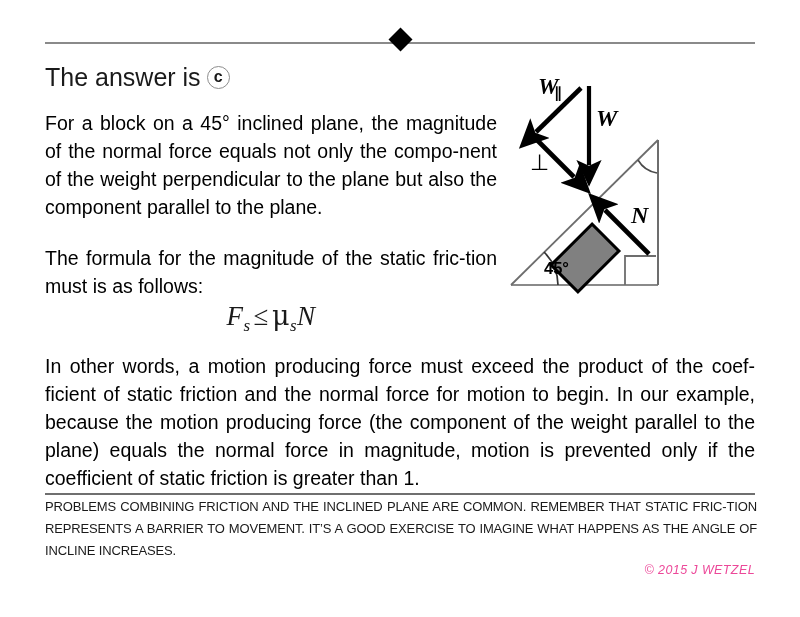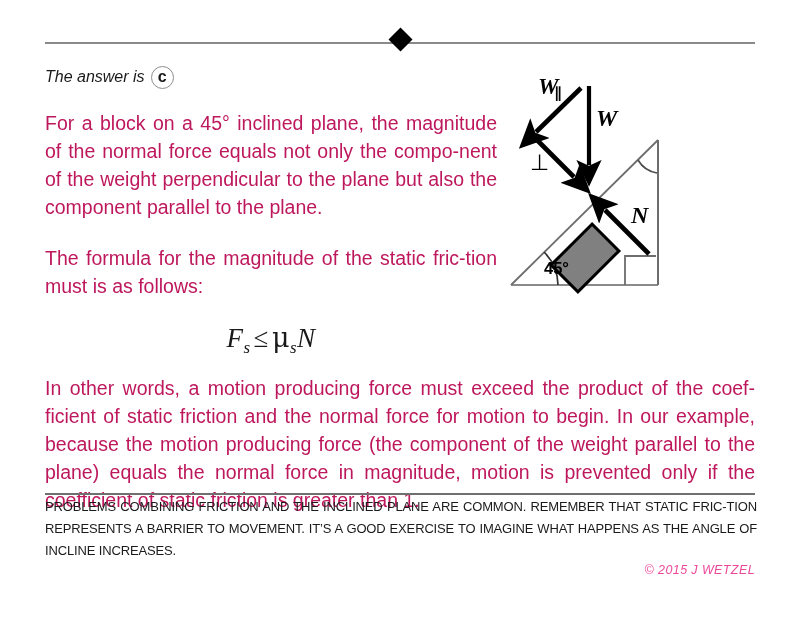--- a/index.html
+++ b/index.html
@@ -39,35 +39,34 @@
   #content {
     position: absolute;
     left: 45px;
     top: 62px;
     width: 710px;
   }
 
   .para {
     font-size: 19.5px;
     line-height: 28px;
-    color: #be185d;
+    color: #000000;
     margin: 0;
   }
 
   #answer-line {
     display: flex;
     align-items: center;
     gap: 6px;
     height: 30px;
     width: 430px;
   }
   #answer-text {
-    font-size: 16px;
+    font-size: 25px;
     line-height: 28px;
-    font-style: italic;
   }
   #answer-circle {
     display: inline-flex;
     align-items: center;
     justify-content: center;
     width: 23px;
     height: 23px;
     border: 1.4px solid #8d8d8d;
     border-radius: 50%;
     font-size: 16px;
@@ -85,21 +84,21 @@
   }
   #para-formula-lead {
     width: 452px;
     margin-top: 23px;
     text-align: justify;
     text-align-last: left;
   }
 
   
   #equation {
-    margin-top: 22px;
+    margin-top: 0;
     width: 452px;
     text-align: center;
     font-family: "Liberation Serif", serif;
     font-size: 27px;
     font-style: italic;
     letter-spacing: 0.5px;
   }
   #equation .sub {
     font-size: 17px;
     vertical-align: sub;

